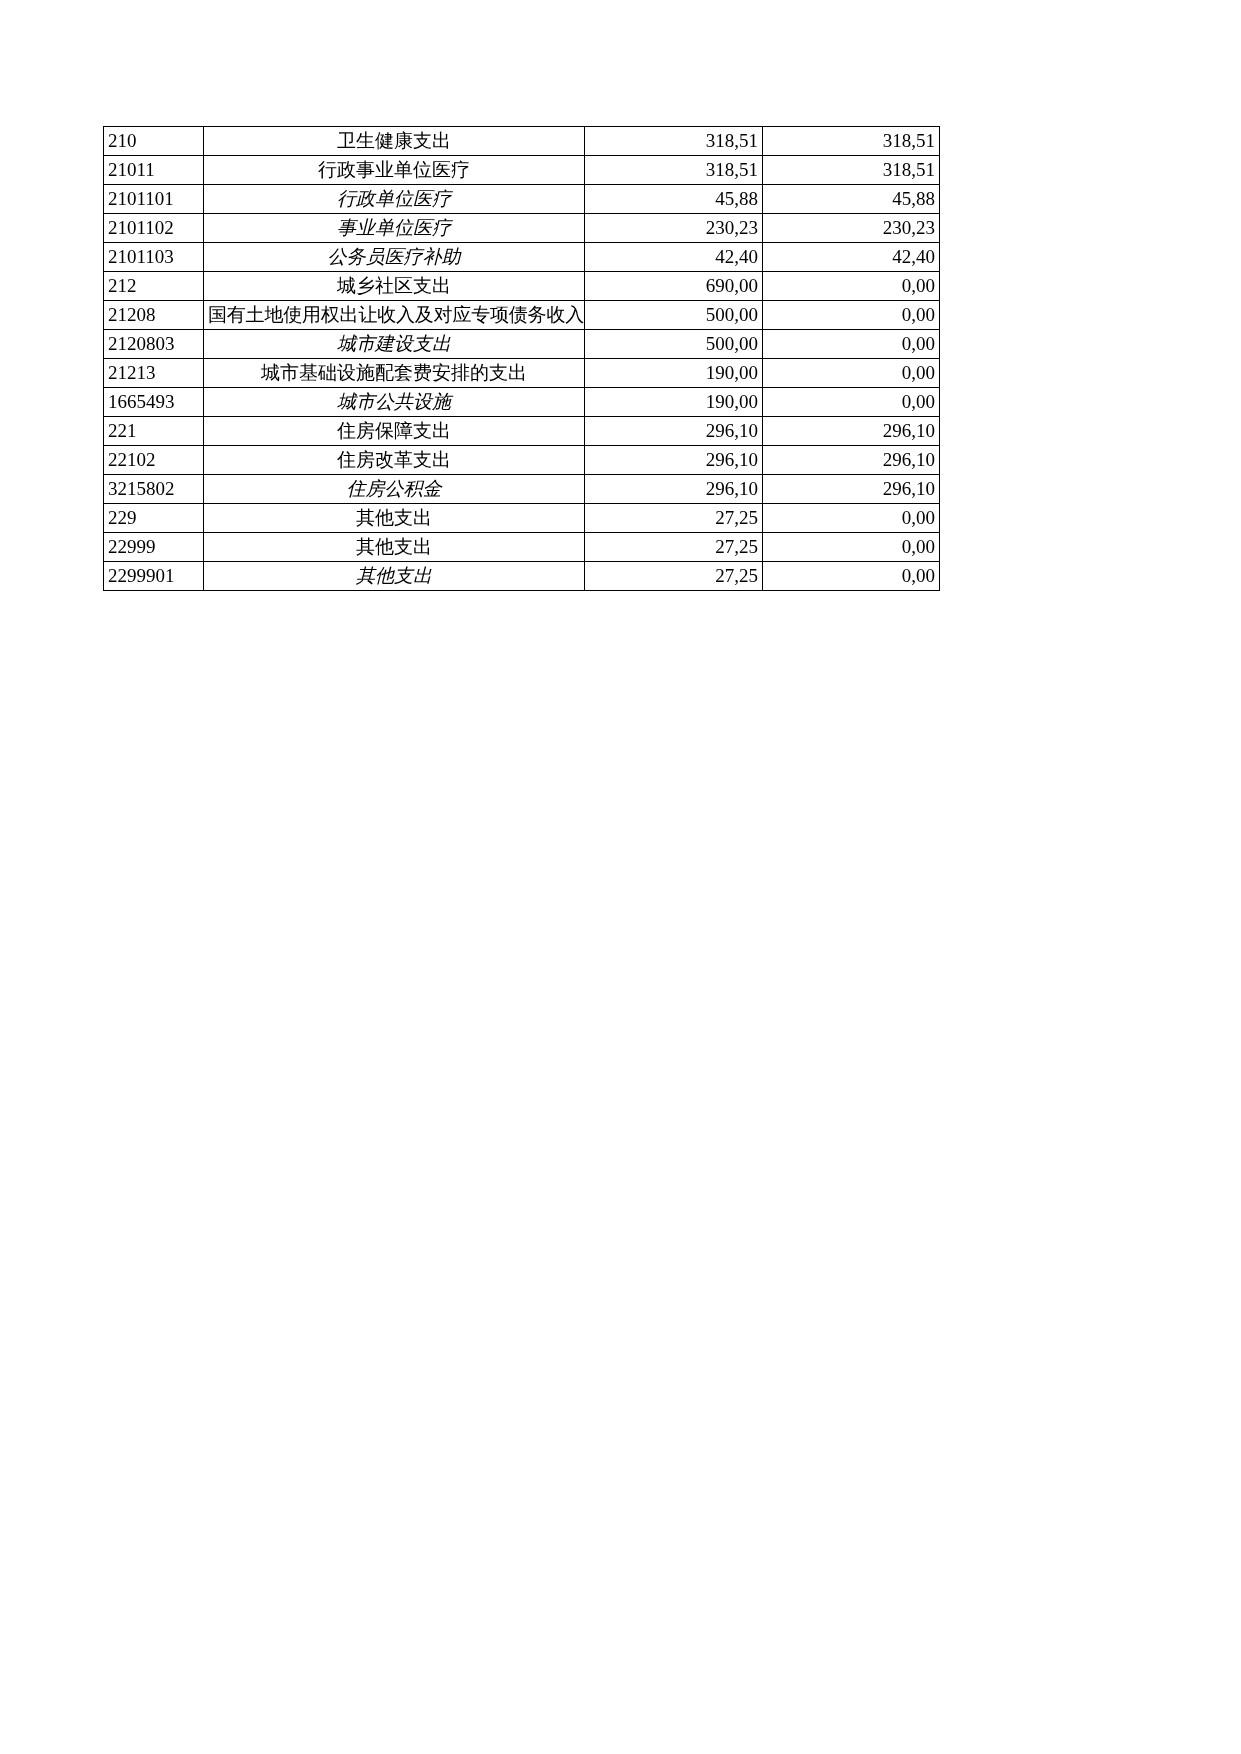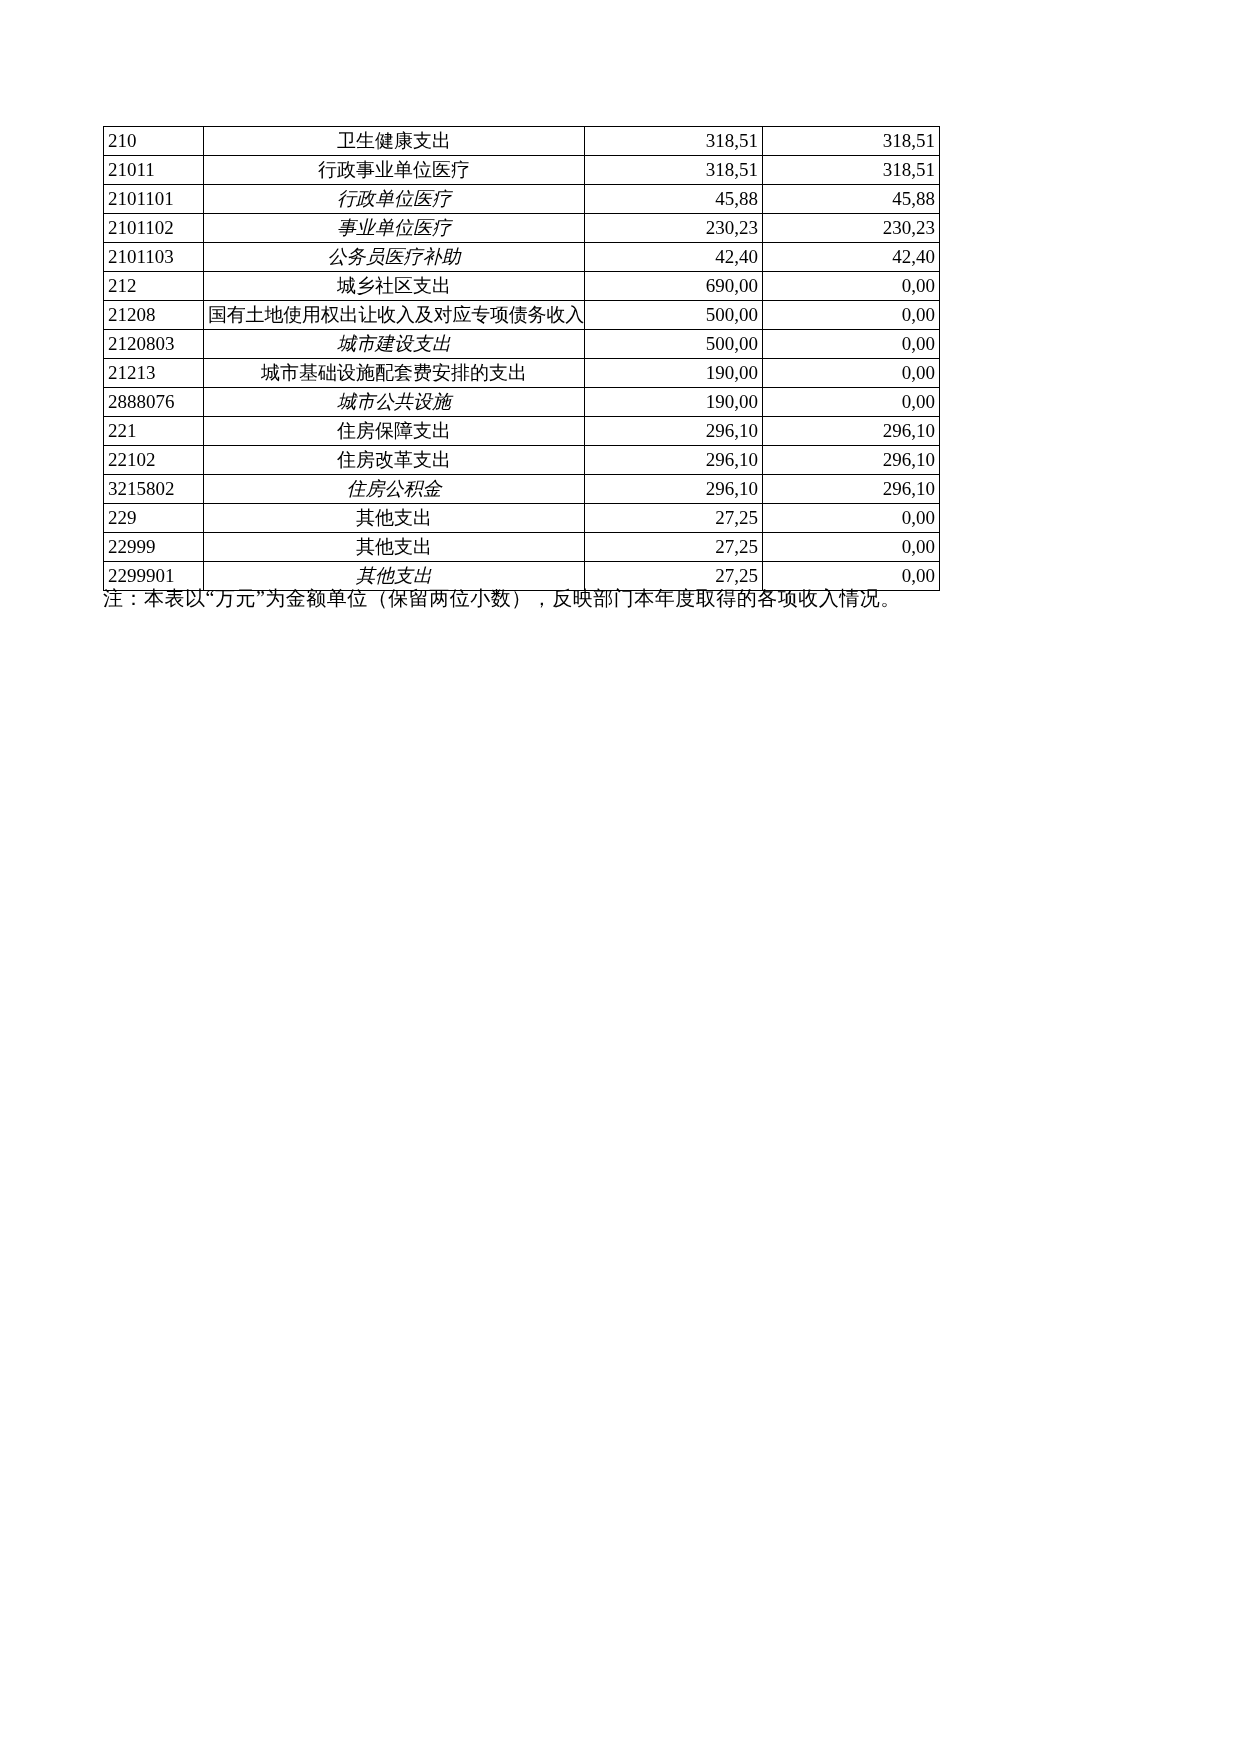--- a/index.html
+++ b/index.html
@@ -138,21 +138,21 @@
             <td class="num">500,00</td>
             <td class="num">0,00</td>
           </tr>
           <tr>
             <td class="code">21213</td>
             <td class="name indent-1">城市基础设施配套费安排的支出</td>
             <td class="num">190,00</td>
             <td class="num">0,00</td>
           </tr>
           <tr>
-            <td class="code">2888076</td>
+            <td class="code">1665493</td>
             <td class="name indent-2">城市公共设施</td>
             <td class="num">190,00</td>
             <td class="num">0,00</td>
           </tr>
           <tr>
             <td class="code">221</td>
             <td class="name indent-1">住房保障支出</td>
             <td class="num">296,10</td>
             <td class="num">296,10</td>
           </tr>
@@ -183,15 +183,14 @@
           <tr>
             <td class="code">2299901</td>
             <td class="name indent-2">其他支出</td>
             <td class="num">27,25</td>
             <td class="num">0,00</td>
           </tr>
         </tbody>
     </table>
   </div>
 
-  <div class="note">注：本表以“万元”为金额单位（保留两位小数），反映部门本年度取得的各项收入情况。</div>
 
 </div>
 
 </body></html>

